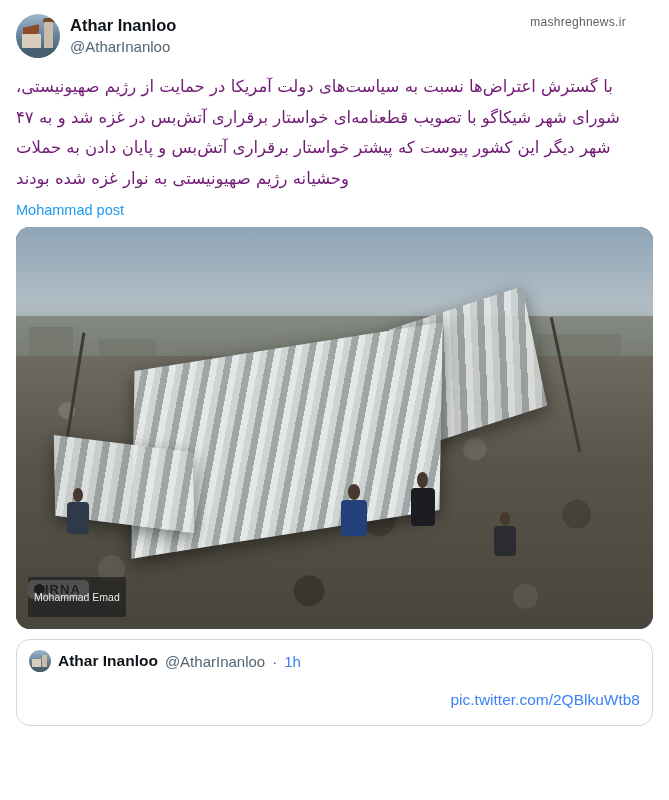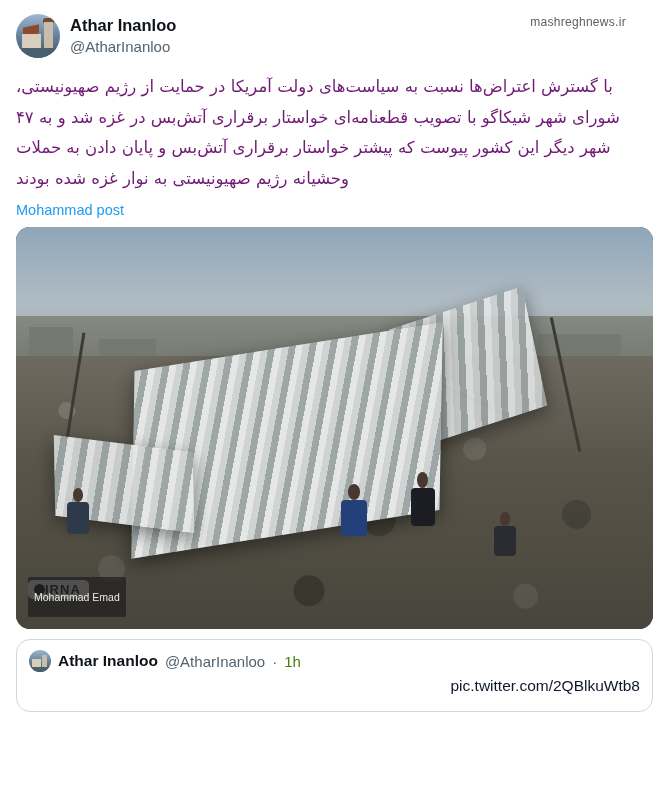--- a/index.html
+++ b/index.html
@@ -237,37 +237,37 @@
     overflow: hidden; flex: 0 0 22px;
     background: linear-gradient(180deg, #9fb8cf 0%, #6a87a2 45%, #3d5364 100%);
     position: relative;
   }
   .q-avatar .qa-wall { position: absolute; left: 3px; top: 9px; width: 9px; height: 8px; background: #d9cdbc; }
   .q-avatar .qa-tower { position: absolute; right: 4px; top: 5px; width: 5px; height: 12px; background: #c9bca8; }
   .q-avatar .qa-ground { position: absolute; left: 0; bottom: 0; width: 100%; height: 5px; background: #46606f; }
   .q-name { font-size: 15.5px; font-weight: bold; color: #0f1419; }
   .q-handle { font-size: 15px; color: #536471; }
   .q-dot { font-size: 15px; color: #536471; }
-  .q-time { font-size: 15px; color: #4d7c0f; }
+  .q-time { font-size: 15px; color: #3b82f6; }
   .q-text {
     direction: rtl;
     text-align: right;
     font-size: 15.5px;
     line-height: 1.85;
     color: #0f1419;
     margin-top: 7px;
     font-family: "DejaVu Sans", sans-serif;
   }
   .q-link {
     direction: ltr;
     text-align: right;
     font-size: 15.5px;
-    color: #0f172a;
+    color: #3b82f6;
     line-height: 1.6;
-    margin-top: 2px;
+    margin-top: 16px;
   }
 </style>
 </head>
 <body>
 
 <div class="tweet-card">
 
   
   <div class="tweet-header">
     <div class="avatar">

